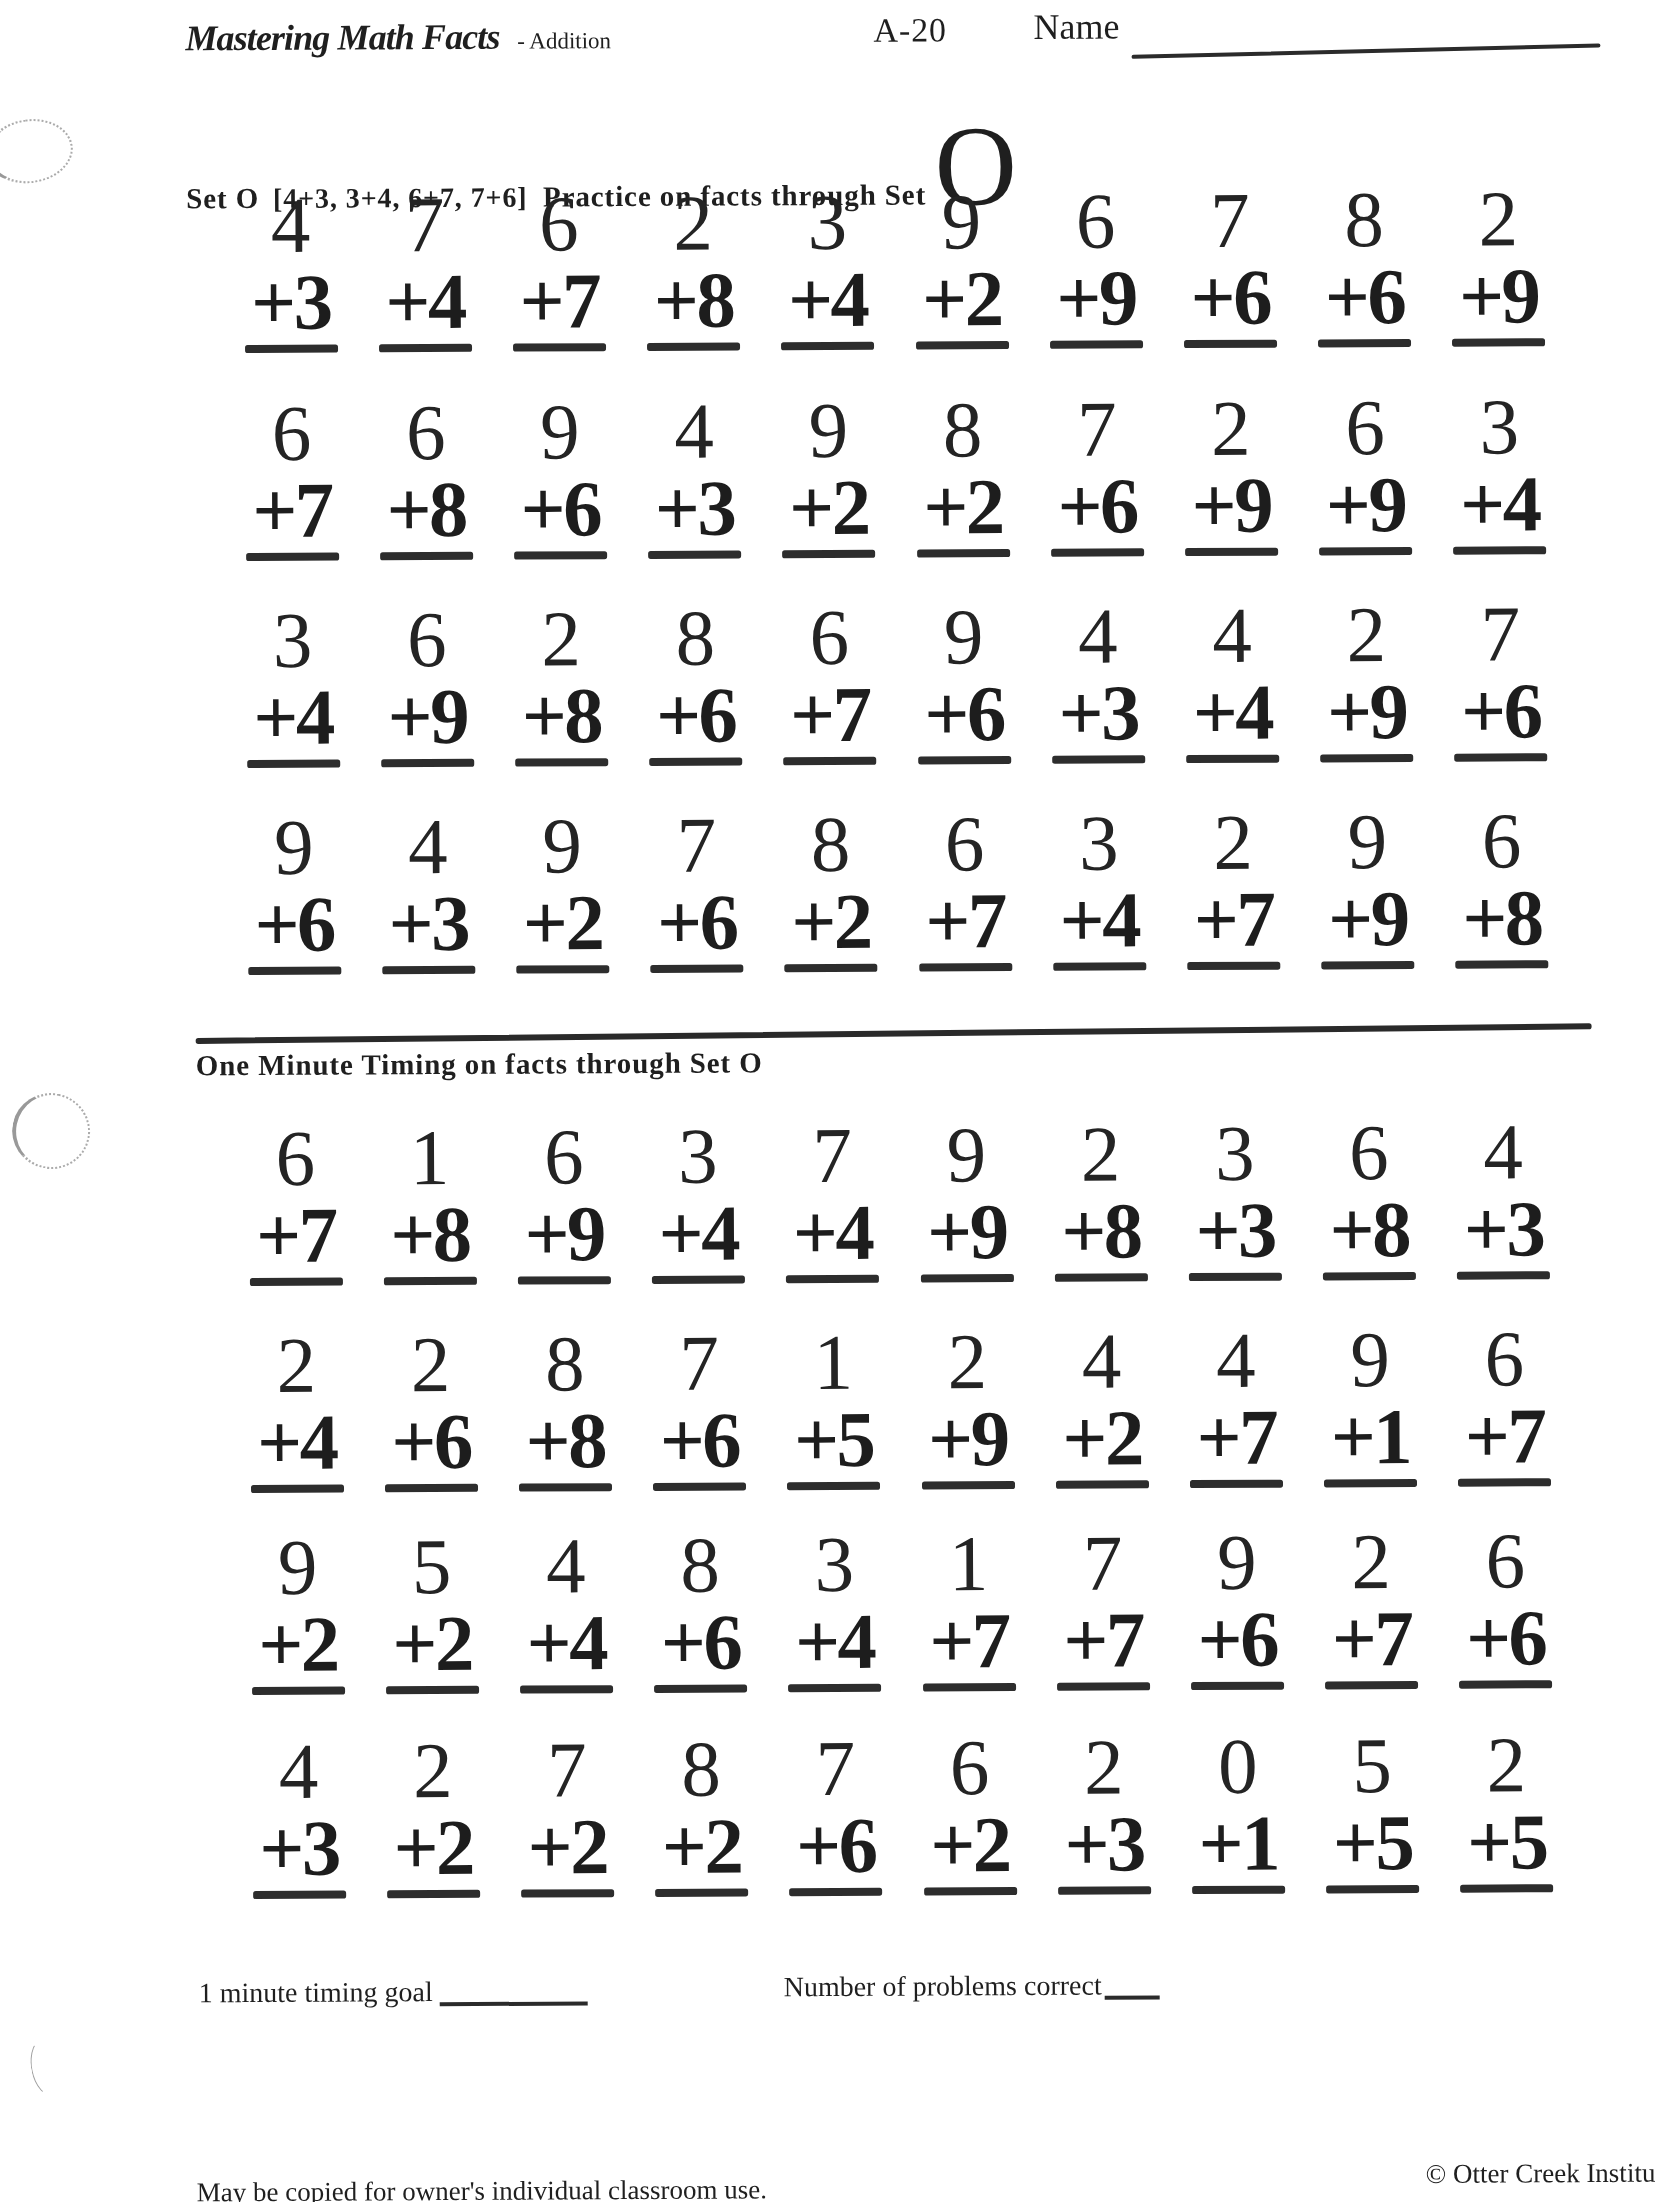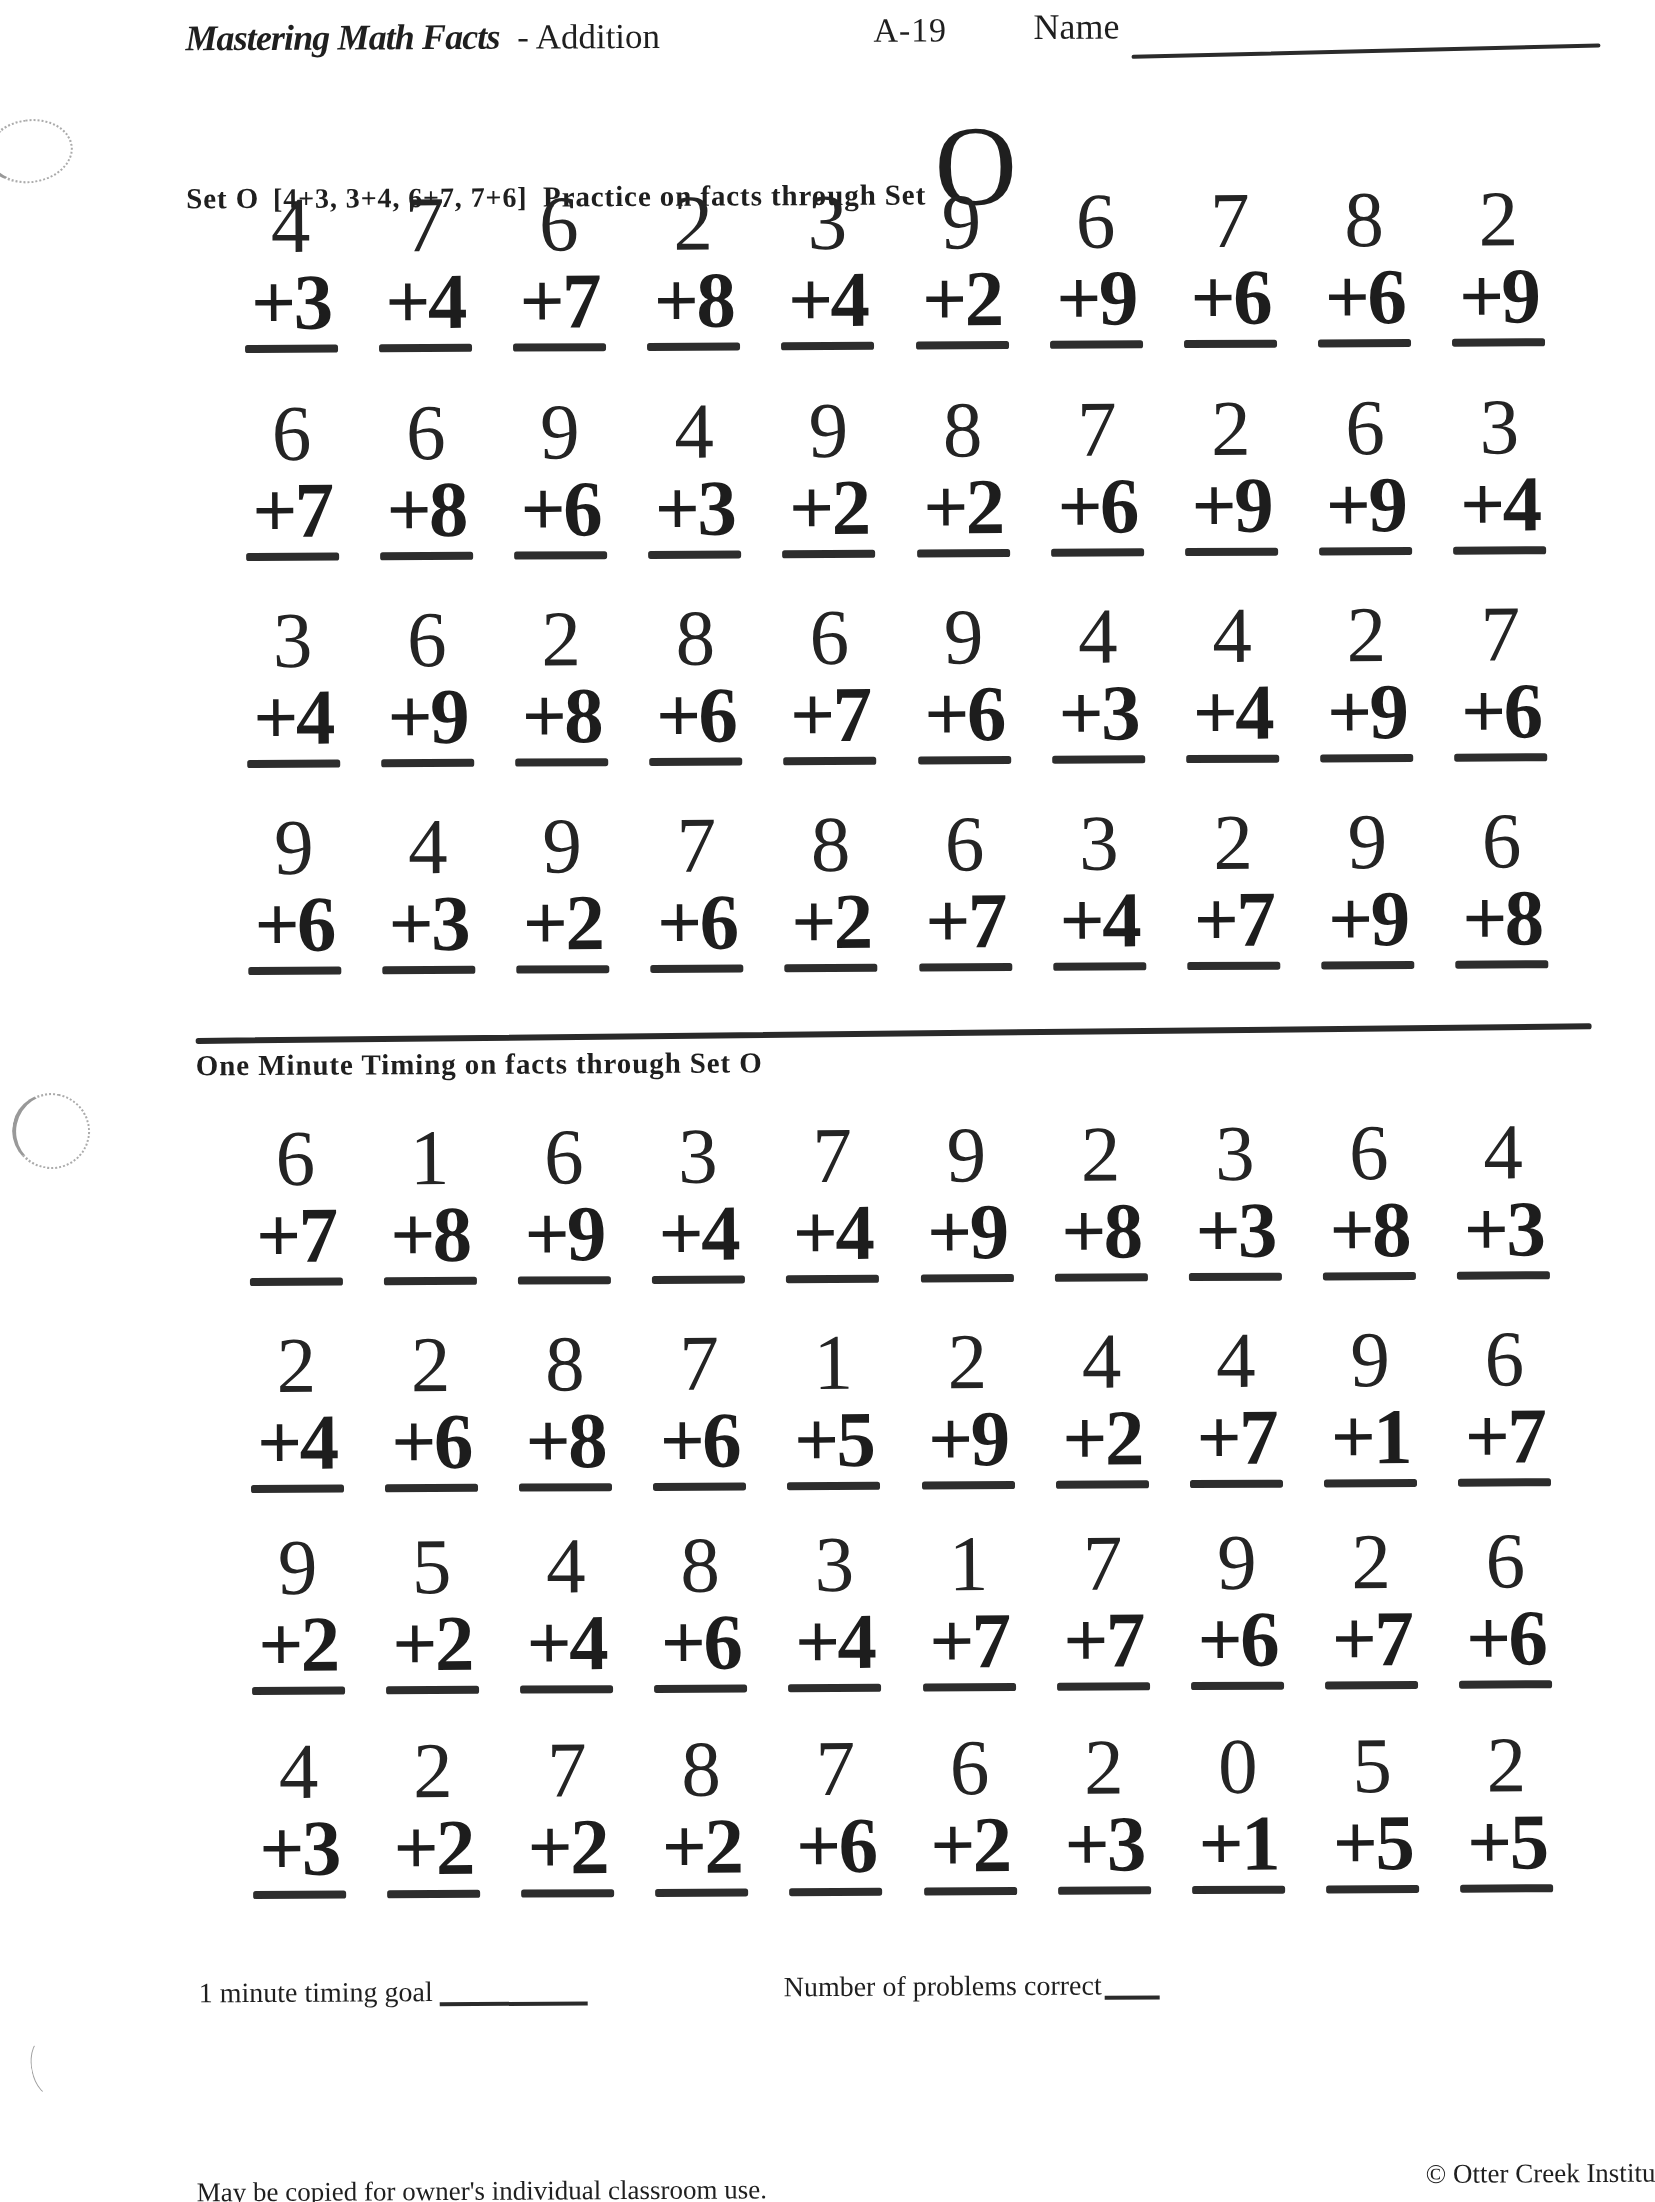--- a/index.html
+++ b/index.html
@@ -5,21 +5,21 @@
   html,body{margin:0;padding:0;}
   body{
     width:1655px;height:2203px;position:relative;overflow:hidden;
     background:#ffffff;color:#1f1f1f;
     font-family:"Liberation Serif","DejaVu Serif",serif;
   }
   .sheet{position:absolute;inset:0;transform:rotate(-0.3deg);}
   
   .title{position:absolute;left:191px;top:13.8px;font-size:36px;white-space:nowrap;}
   .title .main{font-weight:bold;font-style:italic;letter-spacing:-0.9px;}
-  .title .suffix{font-style:normal;font-weight:normal;margin-left:8.6px;font-size:35px;}
+  .title .suffix{font-style:normal;font-weight:normal;margin-left:8.6px;font-size:23px;}
   .page-code{position:absolute;left:879px;top:12px;font-size:34px;letter-spacing:0.9px;}
   .name-label{position:absolute;left:1039px;top:6.9px;font-size:36px;text-align:right;}
   .name-line{position:absolute;left:1137px;top:52px;width:469px;height:4.3px;background:#2b2b2b;transform:rotate(-1.1deg);border-radius:2.6px;}
   
   .heading{position:absolute;left:191px;top:126px;display:flex;align-items:baseline;white-space:nowrap;}
   .set-label{font-weight:bold;font-size:29px;letter-spacing:0.9px;margin-top:11px;}
   .facts{font-weight:bold;font-size:28px;margin-left:13.8px;letter-spacing:0.9px;}
   .practice-text{font-weight:bold;font-size:29px;margin-left:15.5px;letter-spacing:0.9px;}
   .big-letter{font-size:114px;line-height:0.72;margin-left:8.6px;font-weight:normal;}
   
@@ -47,21 +47,21 @@
 </style>
 </head>
 <body>
 
 <div class="sheet">
 
   <div class="title">
     <span class="main">Mastering Math Facts</span>
     <span class="suffix">- Addition</span>
   </div>
-  <div class="page-code">A-19</div>
+  <div class="page-code">A-20</div>
   <div class="name-label">Name</div>
   <div class="name-line"></div>
 
   <div class="heading">
     <span class="set-label">Set O</span>
     <span class="facts">[4+3, 3+4, 6+7, 7+6]</span>
     <span class="practice-text">Practice on facts through Set</span>
     <span class="big-letter">O</span>
   </div>
 

